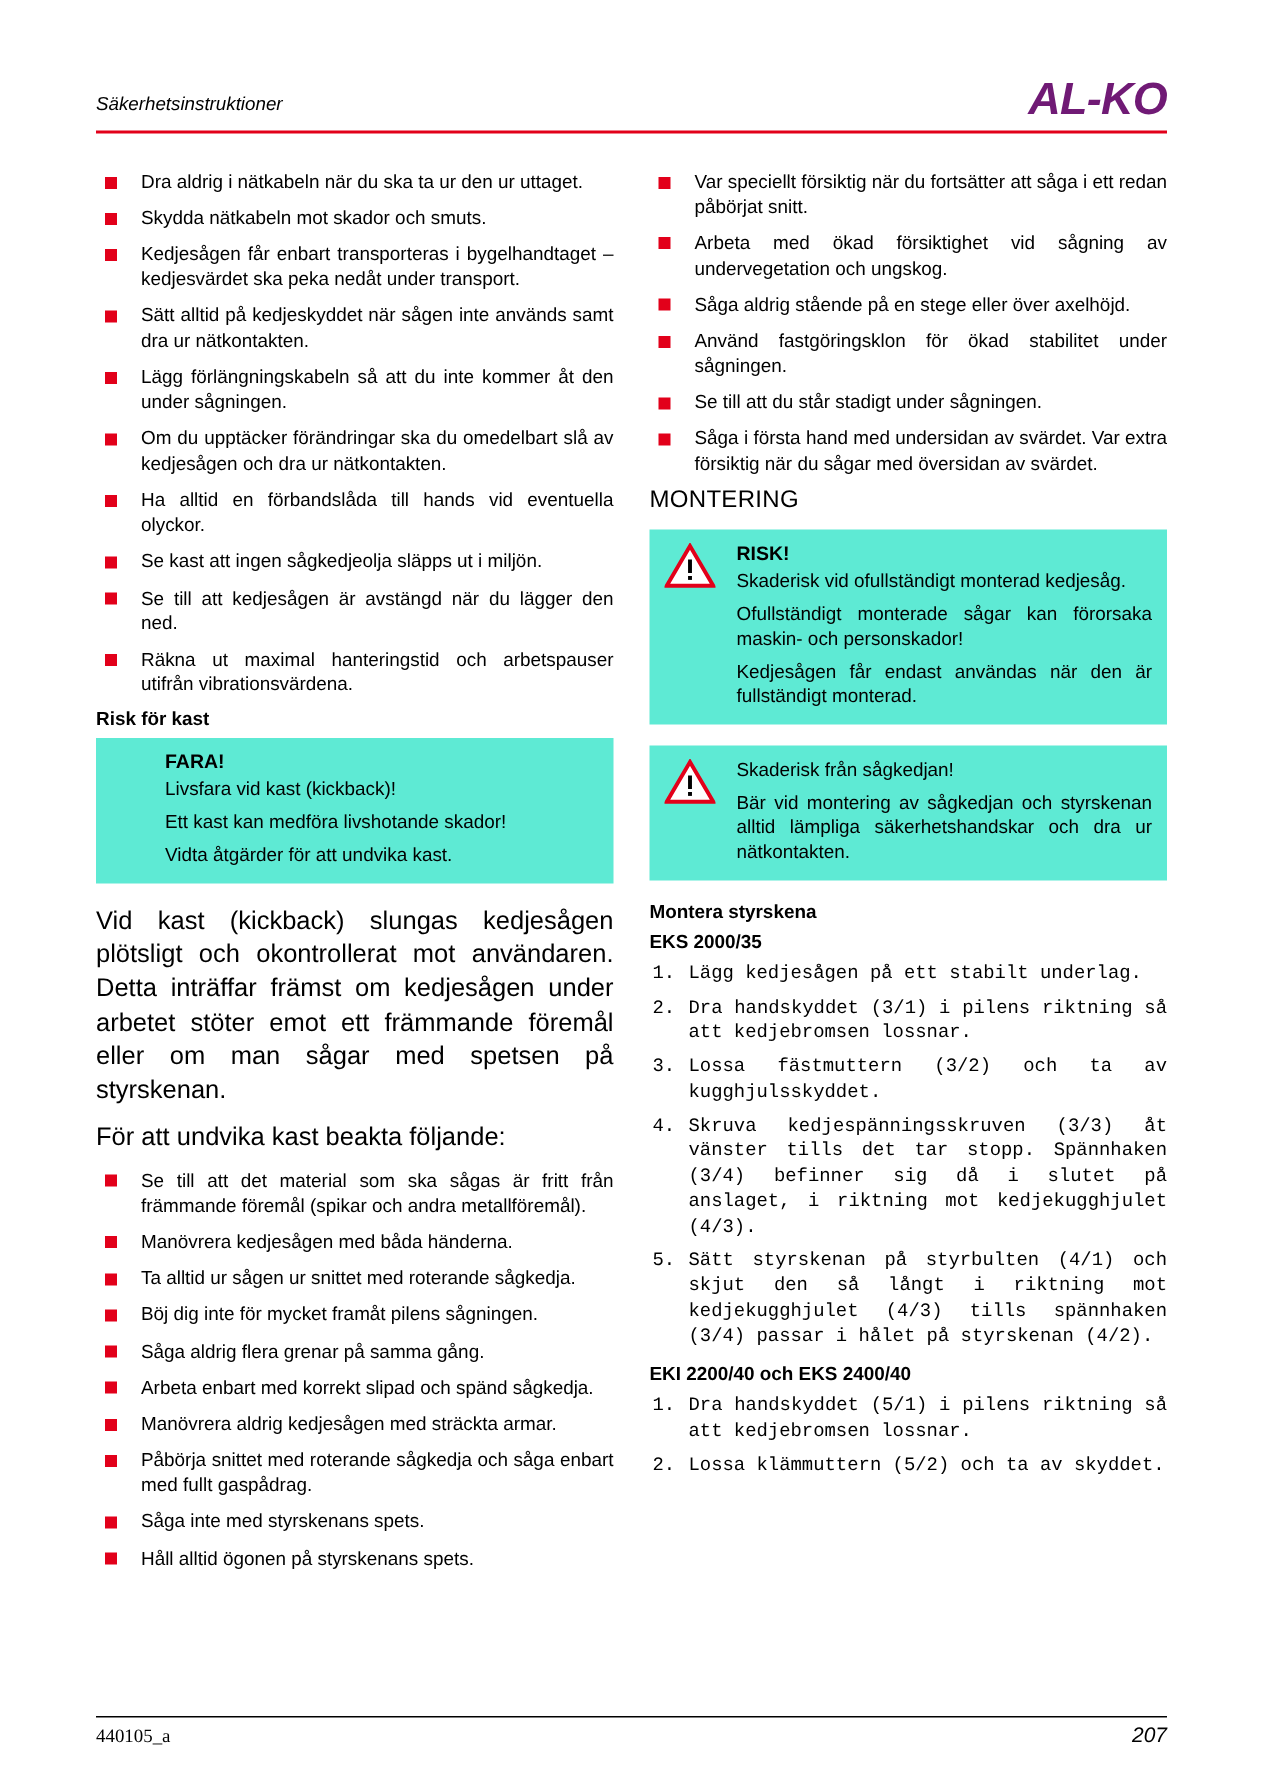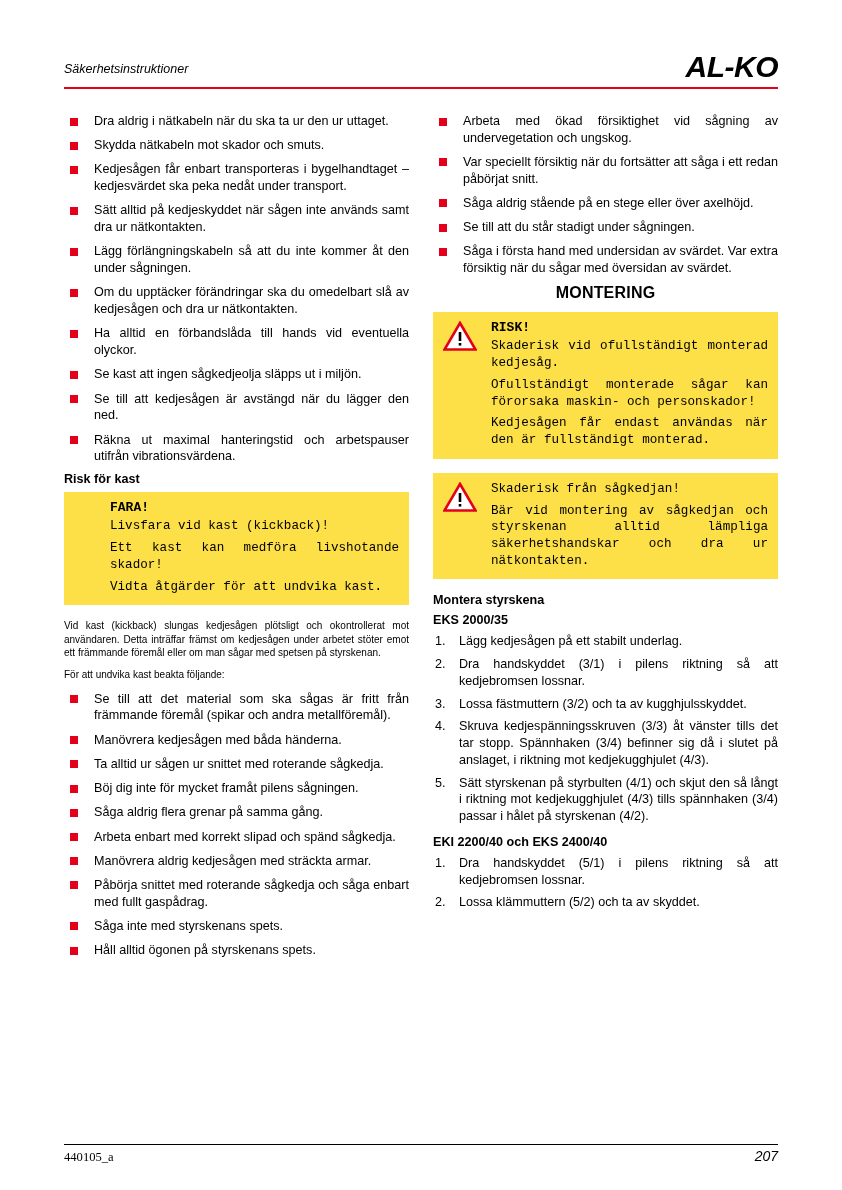--- a/index.html
+++ b/index.html
@@ -31,21 +31,21 @@
     color: #000;
     position: absolute;
     left: 0; top: 2px;
   }
   .brand {
     position: absolute;
     right: 0; top: -10px;
     font-size: 30px;
     font-weight: bold;
     font-style: italic;
-    color: #000000;
+    color: #701a75;
     letter-spacing: -0.5px;
   }
   .header-rule {
     position: absolute;
     left: 0; right: 0; top: 27px;
     height: 1.6px;
     background: #e2001a;
   }
   
   .columns {
@@ -71,44 +71,42 @@
   ul.sq > li::before {
     content: "";
     position: absolute;
     left: 6px; top: 4.5px;
     width: 8px; height: 8px;
     background: #e2001a;
   }
   
   p.body {
     margin: 0 0 9px 0;
-    font-size: 10px;
+    font-size: 17px;
     line-height: 1.33;
     text-align: justify;
   }
   .subhead {
     font-size: 12.6px;
     font-weight: bold;
     margin: 4px 0 6px 0;
   }
   h2.section {
     font-size: 16px;
-    font-weight: bold;
+    font-weight: normal;
     margin: 2px 0 10px 0;
     letter-spacing: 0.2px;
-    text-align: center;
   }
   
   .notice {
-    background: #fde047;
+    background: #5eead4;
     padding: 8px 10px 10px 10px;
     margin: 2px 0 14px 0;
     position: relative;
     box-sizing: border-box;
-    font-family: Liberation Mono, monospace;
   }
   .notice .inner {
     padding-left: 48px;
   }
   .notice .inner.plain { padding-left: 36px; }
   .notice-title {
     font-size: 13px;
     font-weight: bold;
     margin-bottom: 3px;
   }
@@ -123,20 +121,21 @@
     position: absolute;
     left: 10px; top: 9px;
     width: 34px; height: 30px;
   }
   
   ol.num {
     list-style: none;
     margin: 0 0 10px 0;
     padding: 0;
     counter-reset: li;
+    font-family: Liberation Mono, monospace;
   }
   ol.num > li {
     position: relative;
     padding-left: 26px;
     margin-bottom: 6px;
     font-size: 12.6px;
     line-height: 1.33;
     text-align: justify;
   }
   ol.num > li::before {
@@ -225,23 +224,24 @@
         <li>Påbörja snittet med roterande sågkedja och såga enbart med fullt gaspådrag.</li>
         <li>Såga inte med styrskenans spets.</li>
         <li>Håll alltid ögonen på styrskenans spets.</li>
       </ul>
 
     </div>
 
     <div class="col">
 
       <ul class="sq">
+        <li>Var speciellt försiktig när du fortsätter att såga i ett redan påbörjat snitt.</li>
         <li>Arbeta med ökad försiktighet vid sågning av undervegetation och ungskog.</li>
-        <li>Var speciellt försiktig när du fortsätter att såga i ett redan påbörjat snitt.</li>
         <li>Såga aldrig stående på en stege eller över axelhöjd.</li>
+        <li>Använd fastgöringsklon för ökad stabilitet under sågningen.</li>
         <li>Se till att du står stadigt under sågningen.</li>
         <li>Såga i första hand med undersidan av svärdet. Var extra försiktig när du sågar med översidan av svärdet.</li>
       </ul>
 
       <h2 class="section">MONTERING</h2>
 
       <div class="notice">
         <svg class="warn-tri" viewBox="0 0 34 30">
           <path d="M17 2 L32.5 28.5 L1.5 28.5 Z" fill="#ffffff" stroke="#e2001a" stroke-width="2.6"></path>
           <rect x="15.7" y="11" width="2.6" height="9" fill="#000"></rect>

